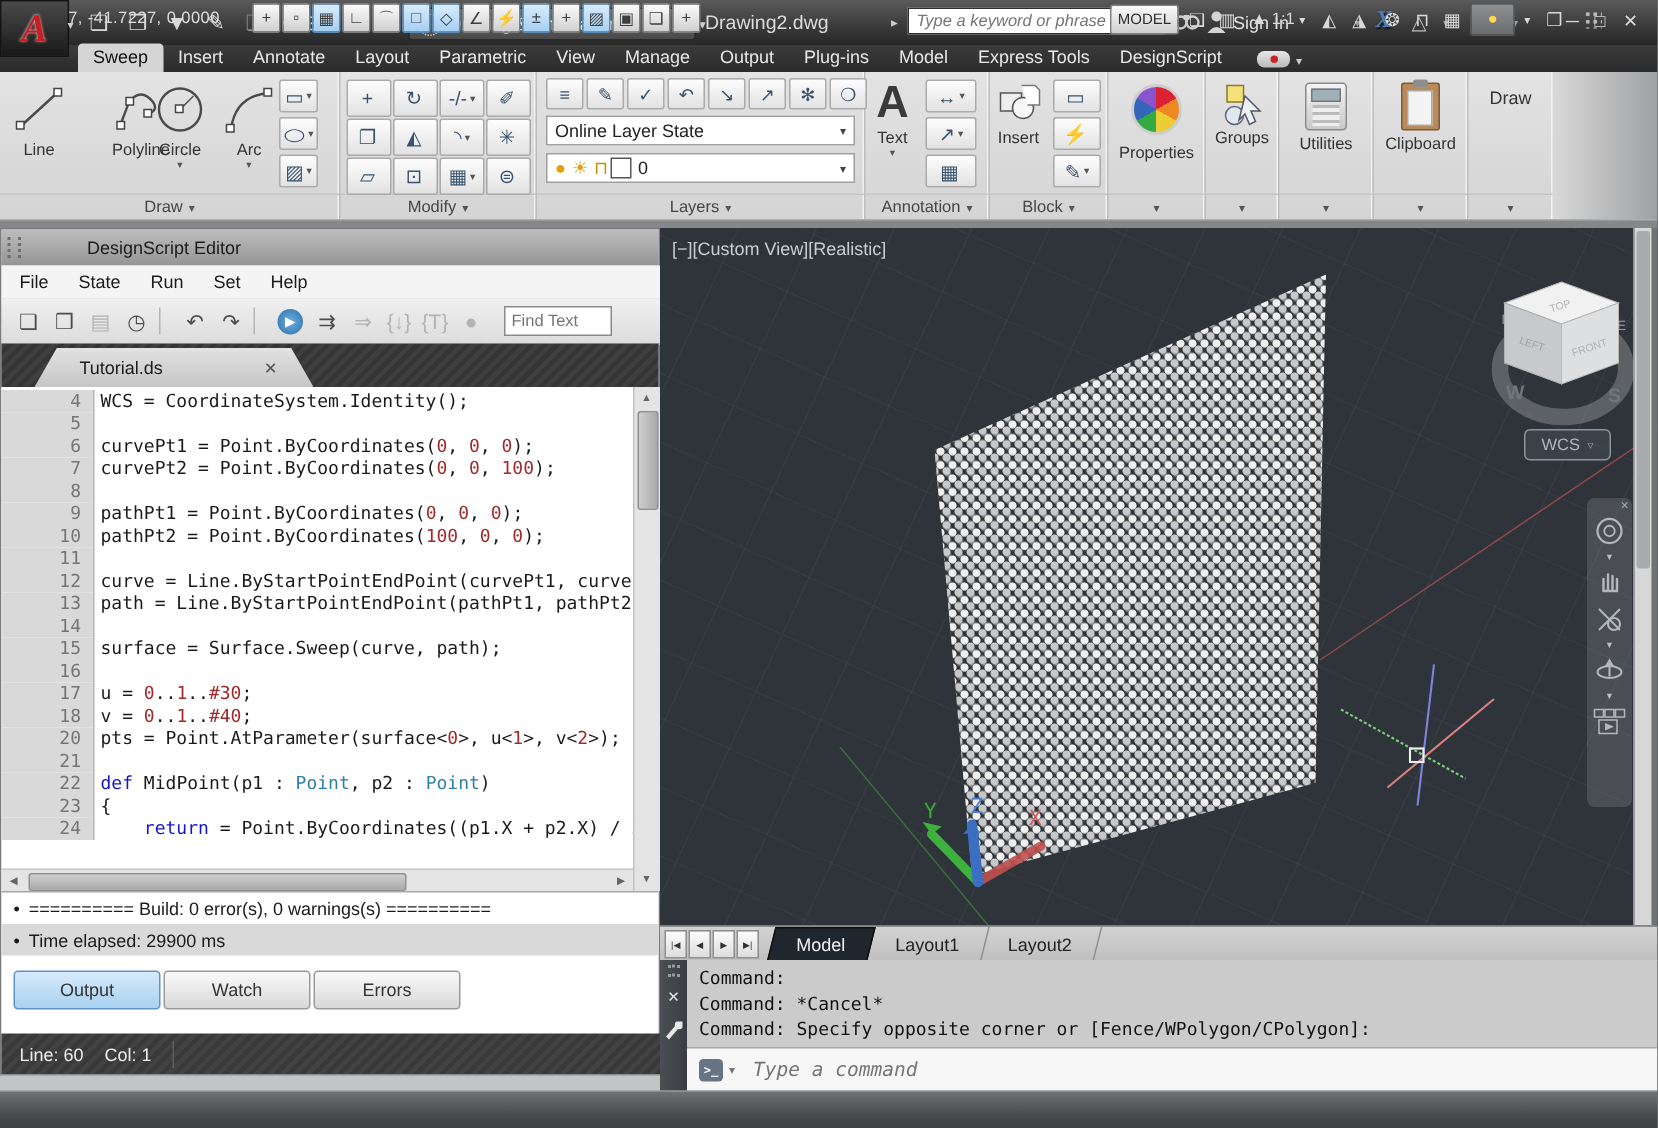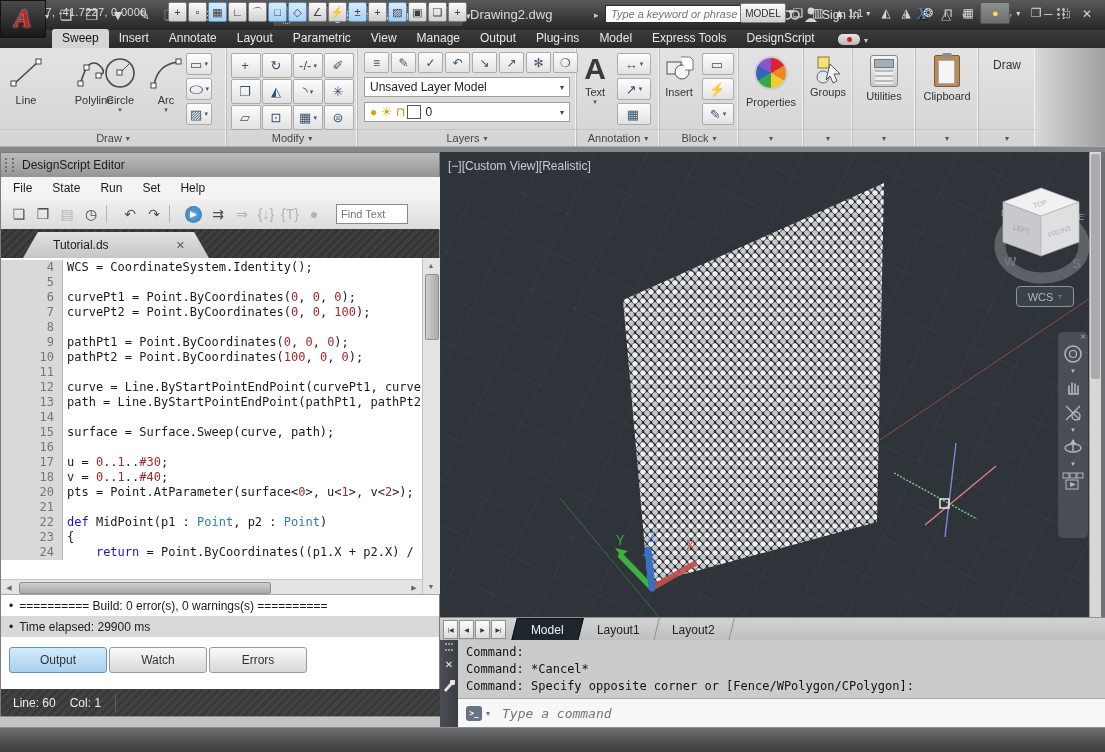--- a/index.html
+++ b/index.html
@@ -74,21 +74,21 @@
   .calc{width:26px;height:30px;background:linear-gradient(#f4f4f4,#c9c9c9);border:1px solid #8a8a8a;border-radius:3px;}
   .calc i{display:block;margin:3px auto 2px;width:18px;height:7px;background:#9fb0b8;border:1px solid #777;}
   .calc u{display:block;margin:0 auto;width:18px;height:14px;
           background:repeating-linear-gradient(#bbb 0 2px,#eee 2px 5px);}
   .clip{width:24px;height:30px;background:#b98a5a;border:1px solid #7d5a36;border-radius:2px;position:relative;}
   .clip i{position:absolute;left:3px;top:4px;width:15px;height:22px;background:#f4f4f4;border:1px solid #aaa;}
   .clip u{position:absolute;left:7px;top:-3px;width:10px;height:5px;background:#8d8d8d;border-radius:2px;}
   
   .dspanel{left:0;top:152px;width:440px;height:564px;background:#ececec;border:1px solid #7c7c7c;box-sizing:border-box;}
   .dstitle{left:0;top:0;width:438px;height:24px;background:linear-gradient(#bdbdbd,#949494);
-           display:flex;align-items:center;font-size:12px;color:#1c1c1c;}
+           display:flex;align-items:center;font-size:12px;color:#1c1c1c;gap:36px;}
   .grip{width:5px;height:14px;margin:0 8px 0 4px;border-left:2px dotted #6f6f6f;border-right:2px dotted #6f6f6f;}
   .dsmenu{left:0;top:24px;width:438px;height:22px;background:#f4f4f4;border-bottom:1px solid #d2d2d2;
           display:flex;align-items:center;gap:20px;padding-left:12px;font-size:12px;color:#1a1a1a;}
   .dstools{left:0;top:46px;width:438px;height:30px;background:linear-gradient(#f0f0f0,#dcdcdc);
            border-bottom:1px solid #bbb;display:flex;align-items:center;padding-left:6px;}
   .ti{width:24px;text-align:center;font-size:14px;color:#4d4d4d;}
   .ti.dis{color:#b3b3b3;}
   .ti.run{color:#fff;background:radial-gradient(#6db1e0,#2a6ea8);width:17px;height:17px;line-height:17px;
           border-radius:50%;font-size:9px;margin:0 4px;}
   .ti.sep{width:8px;height:18px;border-left:1px solid #b5b5b5;margin:0 3px;}
@@ -418,21 +418,21 @@
               <span>↗</span>
             </span>
             <span class="sbtn">
               <span>✻</span>
             </span>
             <span class="sbtn">
               <span>❍</span>
             </span>
           </div>
         <div class="dropdown" style="left:6px;top:29px;width:206px;">
-          <span>Unsaved Layer Model</span>
+          <span>Online Layer State</span>
           <span class="da">▾</span>
         </div>
         <div class="dropdown" style="left:6px;top:54px;width:206px;">
           <span style="display:flex;gap:4px;">
 
           <span class="c-yel">●</span>
               <span class="c-yel">☀</span>
               <span class="c-gold">⊓</span>
             </span>
           <span class="swatch"></span>

